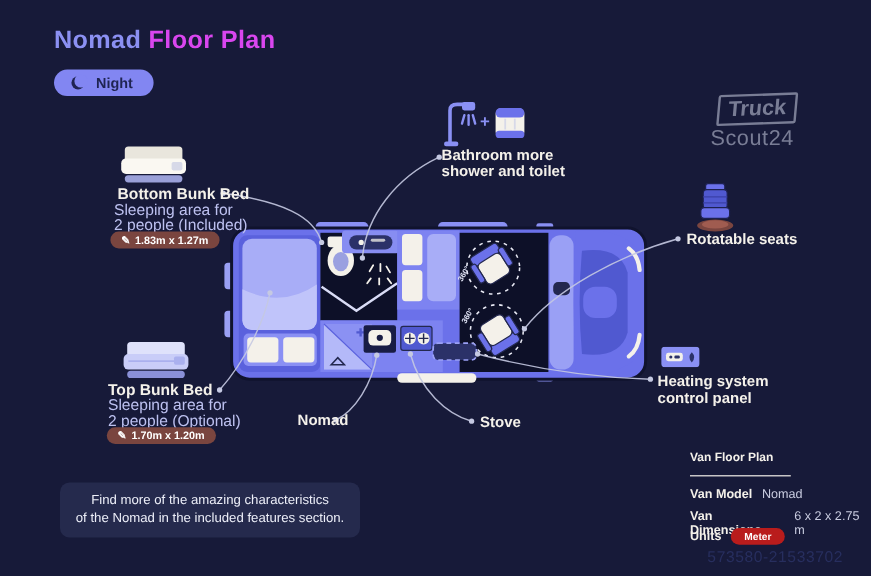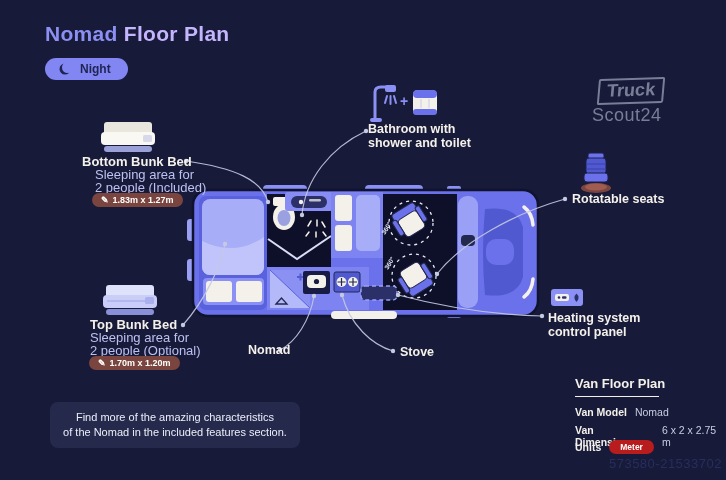--- a/index.html
+++ b/index.html
@@ -2,21 +2,21 @@
 <html><head>
 <meta charset="utf-8">
 <style>
   html,body{margin:0;padding:0;background:#060818;}
   .stage{position:relative;width:726px;height:480px;background:#171a39;overflow:hidden;
          font-family:"Liberation Sans",sans-serif;}
   .abs{position:absolute;}
   
   .title{left:45px;top:22px;font-size:21px;font-weight:600;letter-spacing:.3px;}
   .title .accent{color:#8b90f2;}
-  .title .rest{color:#c4b5fd;margin-top:40px;}
+  .title .rest{color:#d946ef;margin-top:40px;}
   .night-pill{left:45px;top:58px;display:inline-flex;align-items:flex-start;gap:7px;
       background:#8286f2;border-radius:12px;padding:4px 17px;cursor:pointer;}
   .night-pill span.lbl{font-size:12px;font-weight:bold;color:#1f2452;}
   .moon{width:11px;height:11px;border-radius:50%;background:#8286f2;
       box-shadow:-2.5px 1.5px 0 0 #1f2452;}
   
   .logo{left:592px;top:78px;color:#9296ad;opacity:.8;}
   .logo-truck{display:inline-block;border:2.5px solid #9296ad;border-radius:2px;
       padding:0 7px 1px 7px;font-size:18px;font-weight:bold;transform:skewX(-7deg) rotate(-2deg);
       margin-left:6px;}
@@ -26,28 +26,28 @@
   .c-desc{font-size:13px;line-height:12.5px;color:#bdc1f0;}
   .c-label{font-size:12.5px;font-weight:bold;color:#f4f1ea;line-height:14px;}
   .dim-badge{display:inline-flex;align-items:center;gap:4px;background:#7a453f;
       border-radius:9px;padding:2px 9px;color:#fff;font-size:9px;font-weight:bold;}
   .pencil{font-size:9px;color:#fff;}
   
   .note{left:14px;top:402px;width:250px;height:46px;background:#252a4d;border-radius:8px;
       display:flex;flex-direction:column;justify-content:center;align-items:center;margin-left:36px;}
   .note div{font-size:11px;line-height:15.5px;color:#eceef8;}
   
-  .spec-title{left:575px;top:376px;font-size:13px;font-weight:bold;color:#f4f1ea;}
+  .spec-title{left:575px;top:376px;font-size:10px;font-weight:bold;color:#f4f1ea;}
   .spec-rule{left:575px;top:396px;width:84px;border-bottom:1.5px solid #f4f1ea;}
   .spec-row{display:flex;align-items:center;gap:8px;font-size:10.5px;}
   .spec-row .lab{font-weight:bold;color:#f4f1ea;}
   .spec-row .val{color:#c9cce0;}
   .unit-badge{background:#b91c1c;border-radius:9px;padding:2px 11px;color:#fff;
       font-size:8.5px;font-weight:bold;cursor:pointer;}
-  .watermark{left:570px;top:456px;width:152px;text-align:right;font-size:13px;
+  .watermark{left:570px;top:456px;width:152px;text-align:center;font-size:13px;
       color:#272e5e;letter-spacing:.5px;}
   svg{display:block;}
 </style>
 </head>
 <body>
 
 <div class="stage">
 
   <div class="abs title">
     <span class="accent">Nomad</span>
@@ -201,21 +201,21 @@
         <circle cx="393" cy="351" r="2.2"></circle>
     </g>
   </svg>
 
   <svg class="abs" style="left:99px;top:121px" width="58" height="34" viewBox="0 0 58 34">
     <path d="M8 1 h42 a3 3 0 0 1 3 3 v8 H5 V4 a3 3 0 0 1 3 -3 Z" fill="#e9e6dd"></path>
     <rect x="2" y="11" width="54" height="13" rx="4" fill="#faf8f2"></rect>
     <rect x="44" y="14" width="9" height="7" rx="1.5" fill="#d7d9e8"></rect>
     <rect x="5" y="25" width="48" height="6" rx="3" fill="#9aa0d8"></rect>
   </svg>
-  <div class="abs c-title" style="left:82px;top:154px">Bottom Bunk Bed</div>
+  <div class="abs c-title" style="left:98px;top:154px">Bottom Bunk Bed</div>
   <div class="abs c-desc" style="left:95px;top:169px">
     <div>Sleeping area for</div>
     <div>2 people (Included)</div>
   </div>
   <div class="abs dim-badge" style="left:92px;top:193px">
     <span class="pencil">✎</span>
     <span>1.83m x 1.27m</span>
   </div>
 
   <svg class="abs" style="left:101px;top:284px" width="58" height="34" viewBox="0 0 58 34">
@@ -247,21 +247,21 @@
   </svg>
   <div class="abs" style="left:400px;top:93px;color:#8a90f4;font-size:14px;font-weight:bold">+</div>
   <svg class="abs" style="left:412px;top:88px" width="26" height="28" viewBox="0 0 26 28">
     <rect x="1" y="2" width="24" height="25" rx="5" fill="#f4f1ea"></rect>
     <rect x="1" y="2" width="24" height="8" rx="4" fill="#6b71ea"></rect>
     <rect x="1" y="21" width="24" height="6" rx="3" fill="#6b71ea"></rect>
     <line x1="9" y1="11" x2="9" y2="20" stroke="#d7d9e8" stroke-width="1.5"></line>
     <line x1="17" y1="11" x2="17" y2="20" stroke="#d7d9e8" stroke-width="1.5"></line>
   </svg>
   <div class="abs c-label" style="left:368px;top:122px">
-    <div>Bathroom with</div>
+    <div>Bathroom more</div>
     <div>shower and toilet</div>
   </div>
 
   <svg class="abs" style="left:578px;top:152px" width="36" height="42" viewBox="0 0 36 42">
     <ellipse cx="18" cy="36" rx="15" ry="5" fill="#7a453f"></ellipse>
     <ellipse cx="18" cy="35" rx="11" ry="3.5" fill="#a05c50"></ellipse>
     <g stroke="#1d2150" stroke-width="1">
       <rect x="10" y="1" width="16" height="6" rx="2" fill="#6b71ea"></rect>
       <rect x="8" y="6" width="20" height="16" rx="3" fill="#5059d0"></rect>
       <line x1="8" y1="12" x2="28" y2="12" stroke="#3a41a8"></line>

